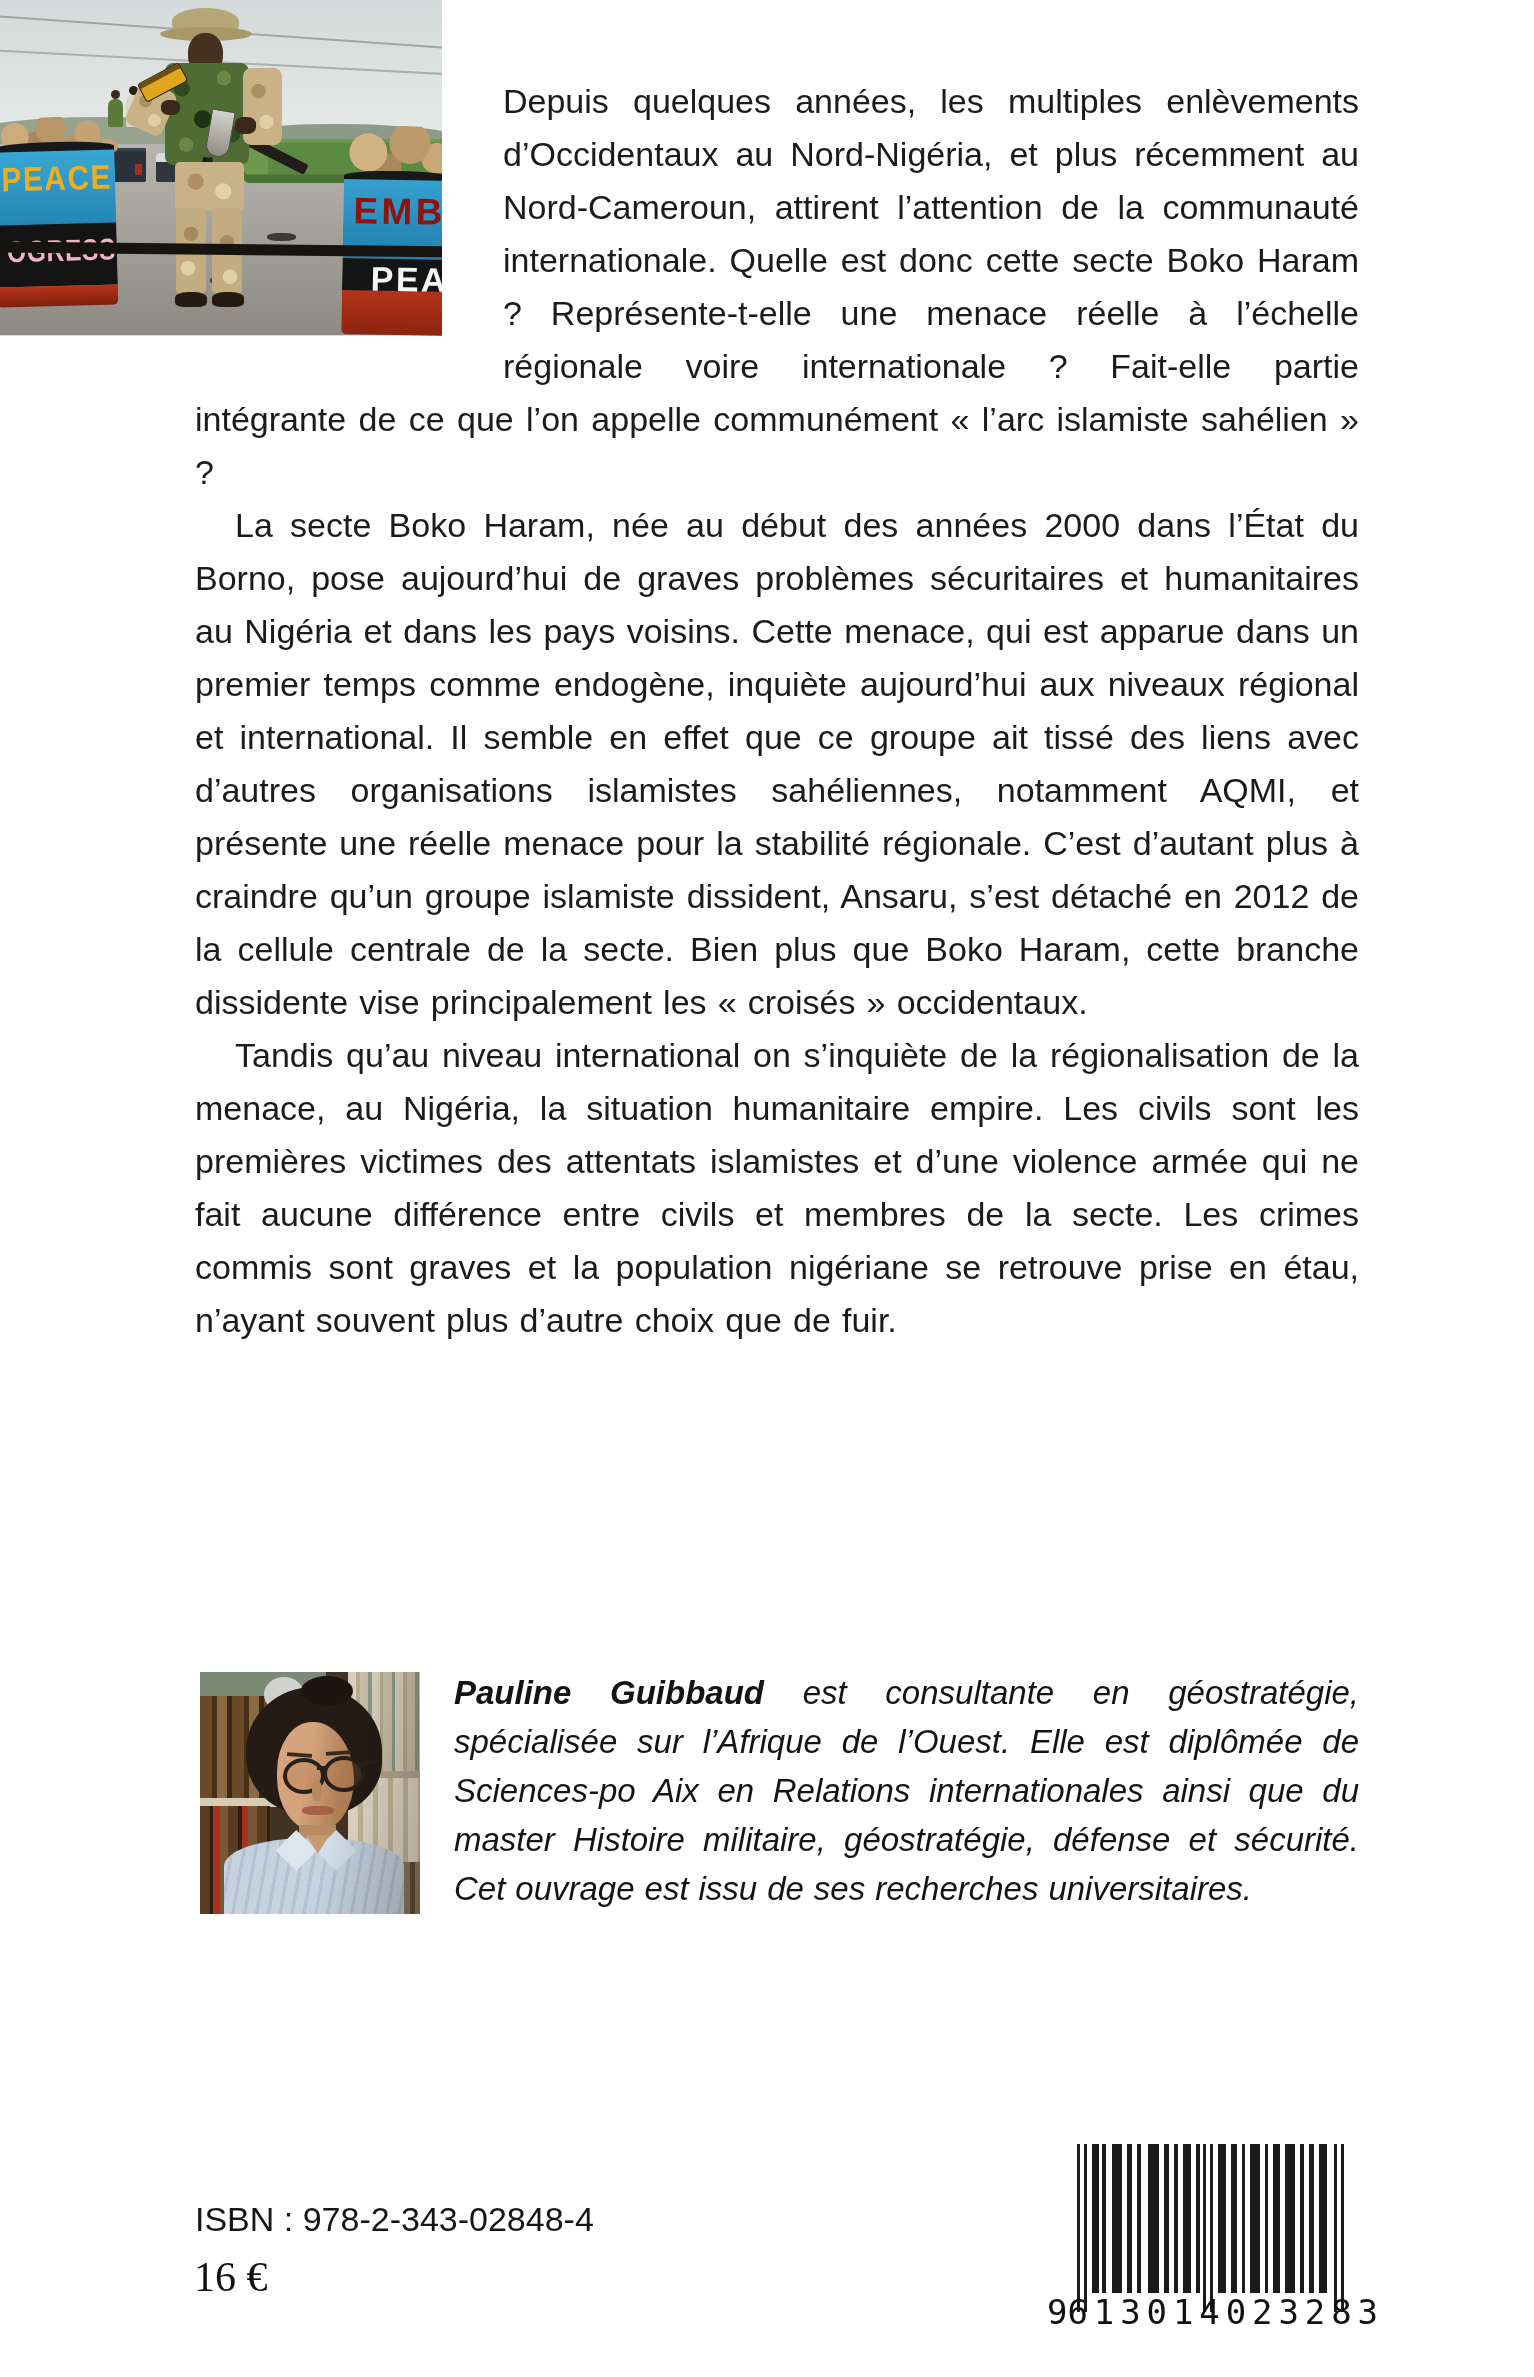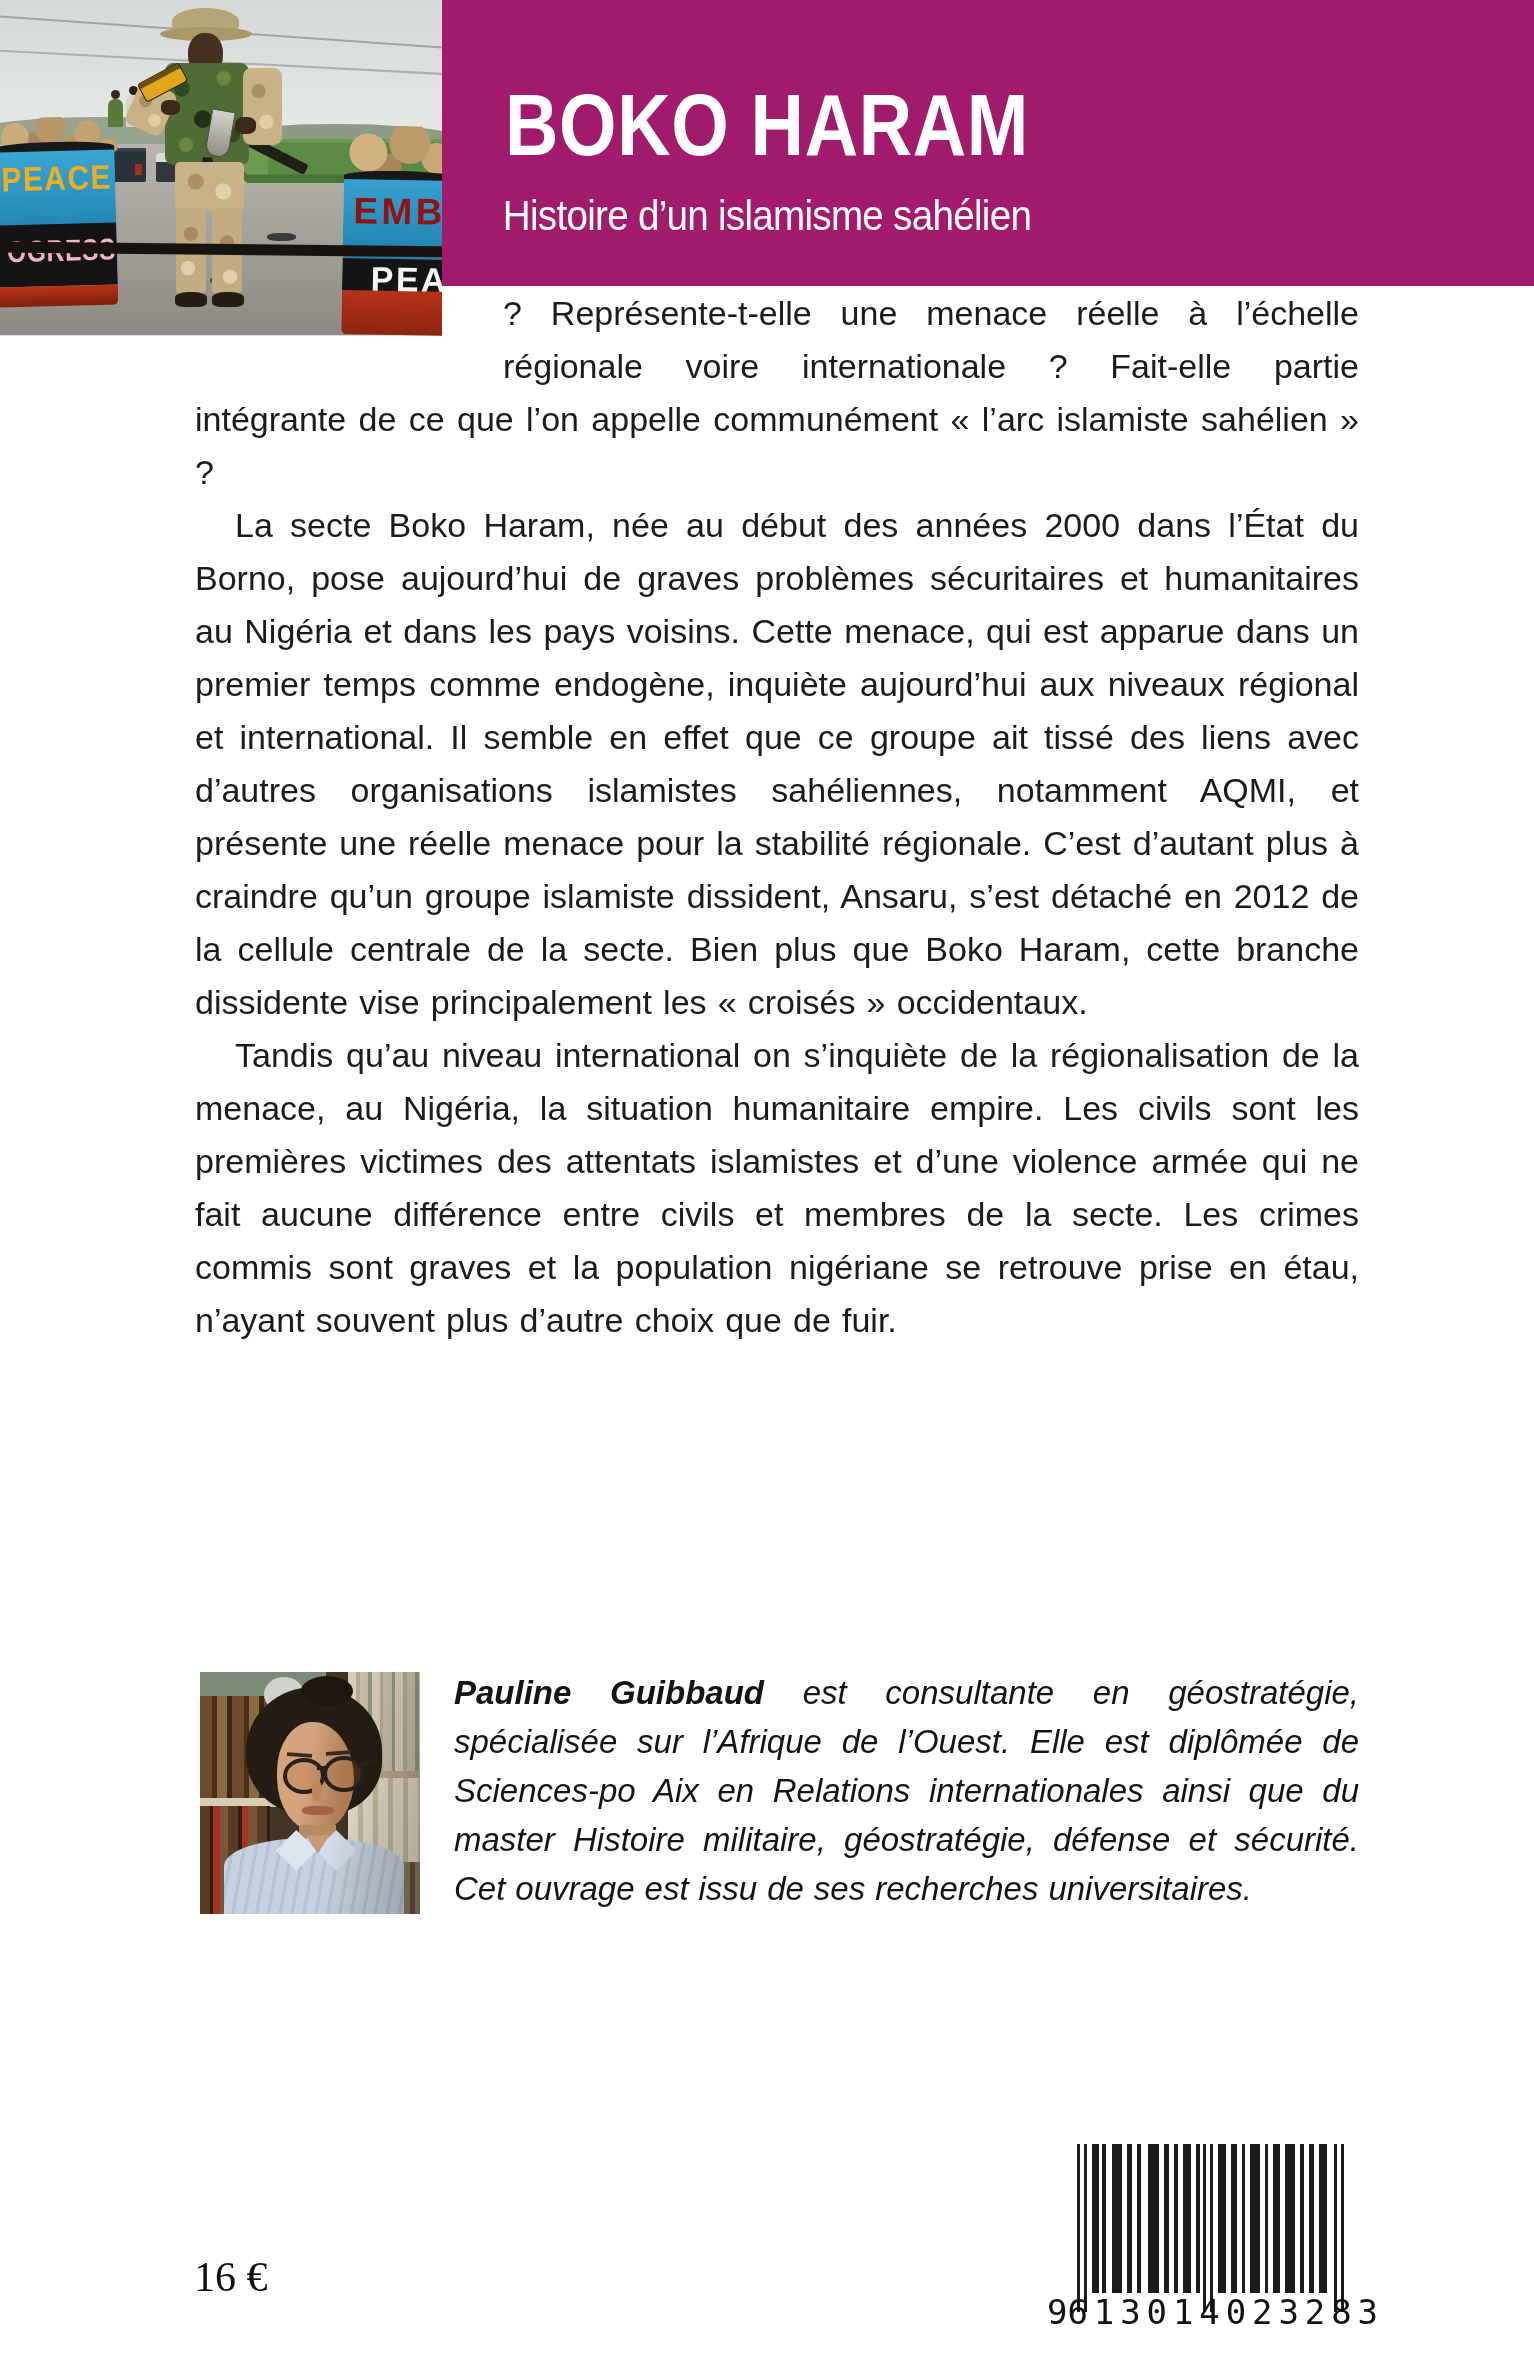--- a/index.html
+++ b/index.html
@@ -176,25 +176,20 @@
   .bc-digits{position:absolute;left:-30px;top:148px;width:309px;display:flex;
              justify-content:space-between;font-family:"DejaVu Sans Mono",monospace;
              font-size:34px;color:#111;}
   .bc-digits .grp{letter-spacing:5.9px;}
 </style>
 </head>
 <body>
 
 <div class="page">
 
-  <header class="band">
-    <div class="corner"></div>
-    <h1 class="title">BOKO HARAM</h1>
-    <div class="subtitle">Histoire d’un islamisme sahélien</div>
-  </header>
 
   <main class="main">
 
     <figure class="cover-photo" style="margin-top:-75px;">
       <div class="sky"></div>
       <div class="wire1"></div>
       <div class="wire2"></div>
       <div class="hill1"></div>
       <div class="hill2"></div>
       <div class="road"></div>
@@ -289,20 +284,21 @@
       <div class="ap-neck"></div>
       <div class="ap-shirt"></div>
       <div class="ap-collarL"></div>
       <div class="ap-collarR"></div>
       <div class="ap-vneck"></div>
       <div class="ap-shade"></div>
     </figure>
     <p class="bio-text"><strong class="author-name">Pauline Guibbaud</strong><span> est consultante en géostratégie, spécialisée sur l’Afrique de l’Ouest. Elle est diplômée de Sciences-po Aix en Relations internationales ainsi que du master Histoire militaire, géostratégie, défense et sécurité. Cet ouvrage est issu de ses recherches universitaires.</span></p>
   </section>
 
+  <div class="isbn">ISBN : 978-2-343-02848-4</div>
   <div class="price">16 €</div>
 
   <div class="barcode">
     <svg width="267" height="168" viewBox="0 0 318 200" shape-rendering="crispEdges">
       <g fill="#1b1b1b">
         <rect x="0" y="0" width="4" height="200"></rect>
           <rect x="8" y="0" width="4" height="200"></rect>
         <rect x="18" y="0" width="8" height="178"></rect>
           <rect x="30" y="0" width="4" height="178"></rect>
         <rect x="42" y="0" width="12" height="178"></rect>

